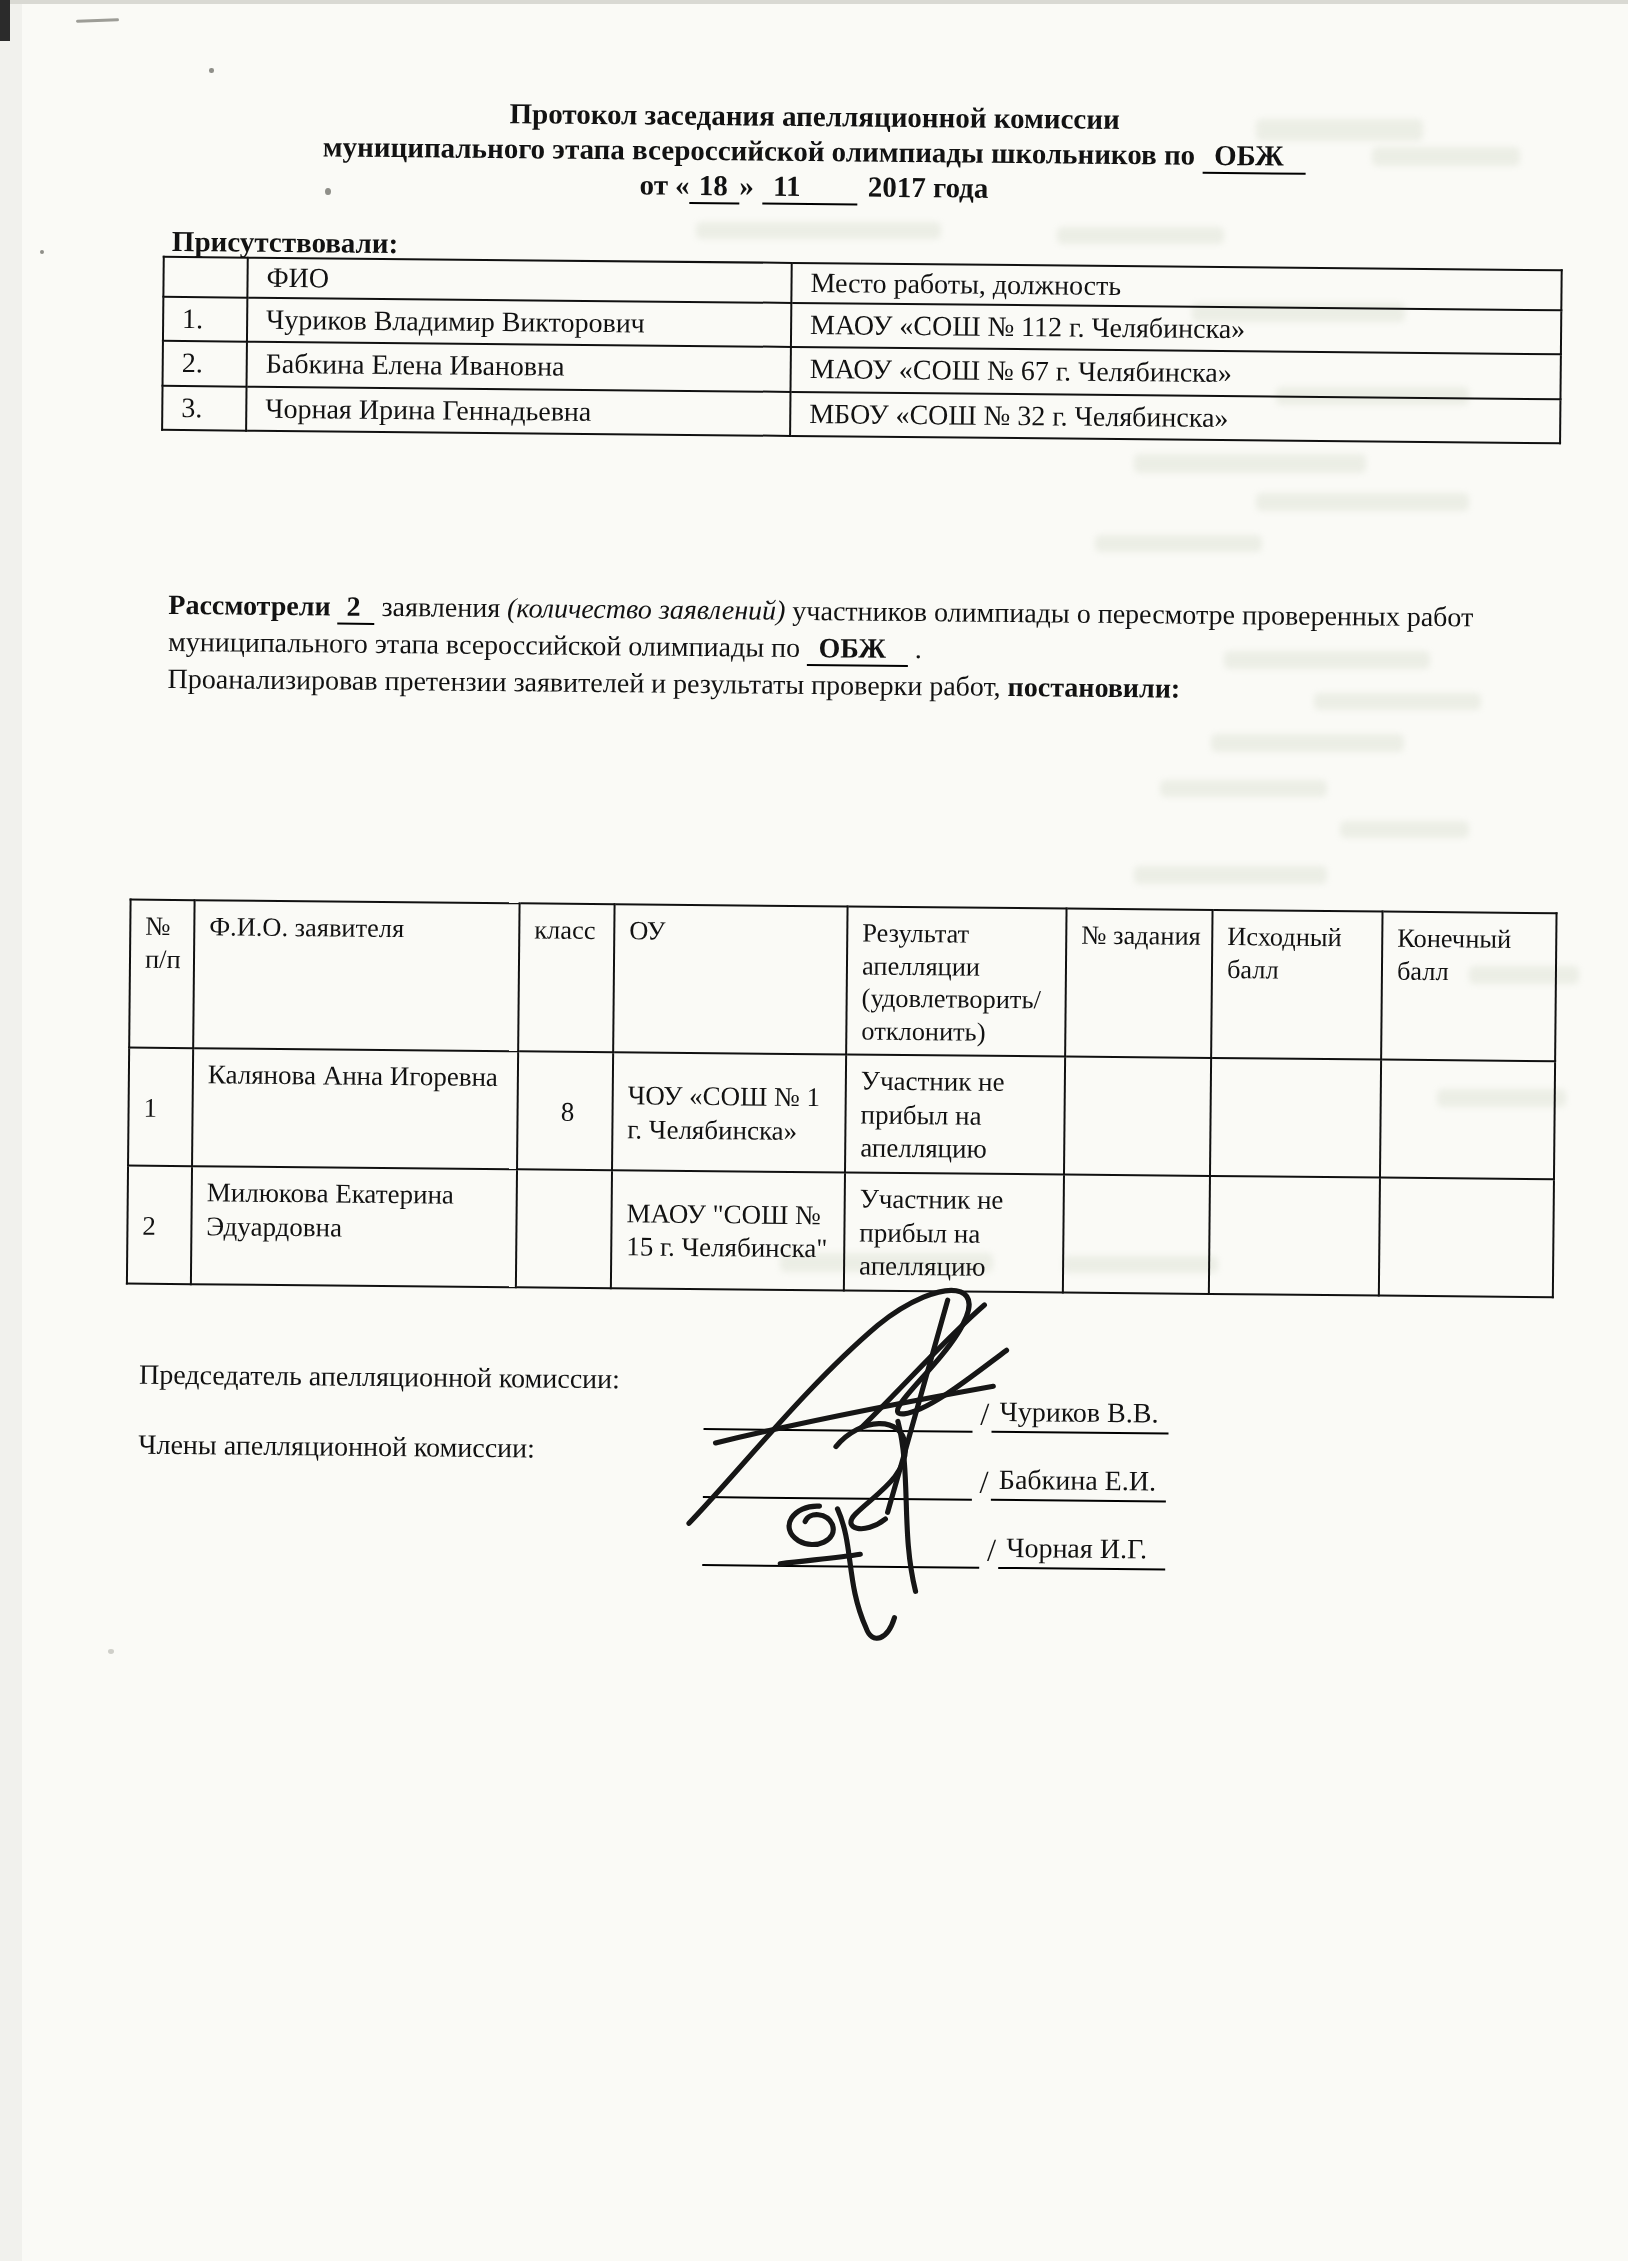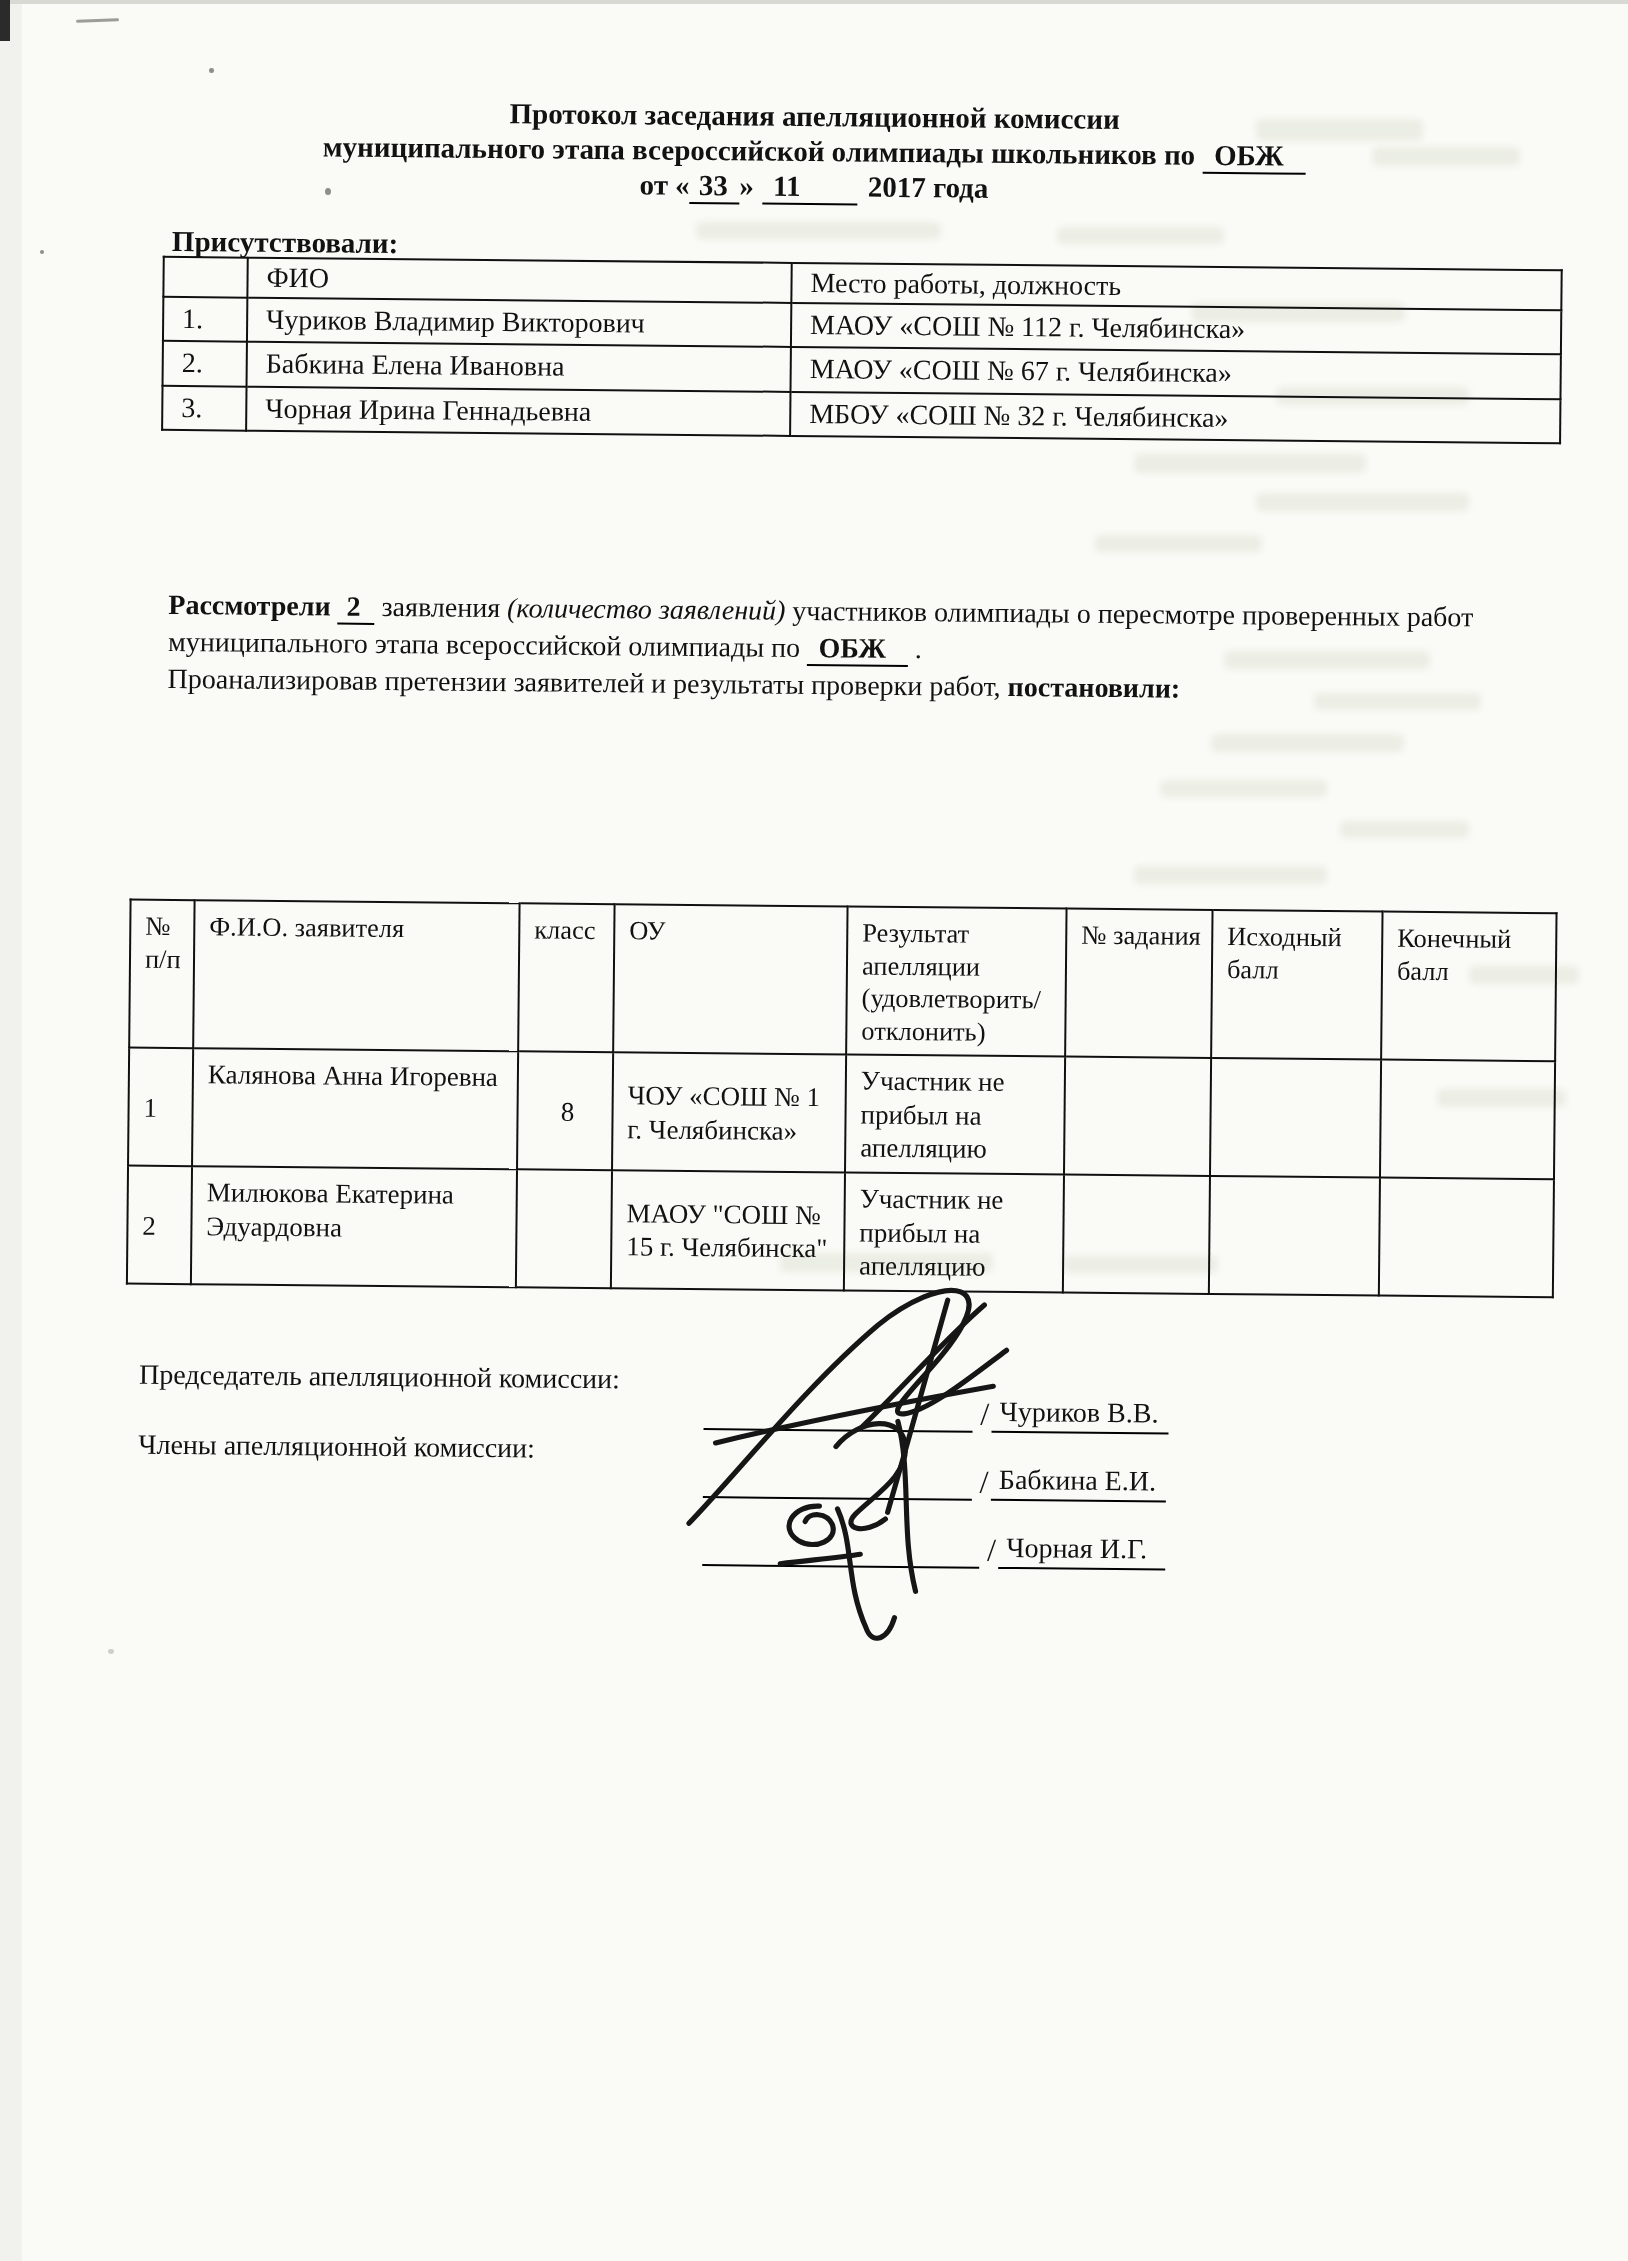--- a/index.html
+++ b/index.html
@@ -94,21 +94,21 @@
 
   <div class="sheet">
 
     <div class="title">
       <div>Протокол заседания апелляционной комиссии</div>
       <div>
         <span>муниципального этапа всероссийской олимпиады школьников по</span>
         <span class="u u-subj">ОБЖ</span>
       </div>
       <div>
-        <span>от «</span><span class="u u-day">33</span><span>»</span><span class="u u-mon">11</span><span>2017 года</span>
+        <span>от «</span><span class="u u-day">18</span><span>»</span><span class="u u-mon">11</span><span>2017 года</span>
       </div>
     </div>
 
     <div class="attendees-heading">Присутствовали:</div>
 
     <table class="t1">
       <colgroup>
           <col style="width:84px">
           <col style="width:544px">
           <col style="width:770px">

